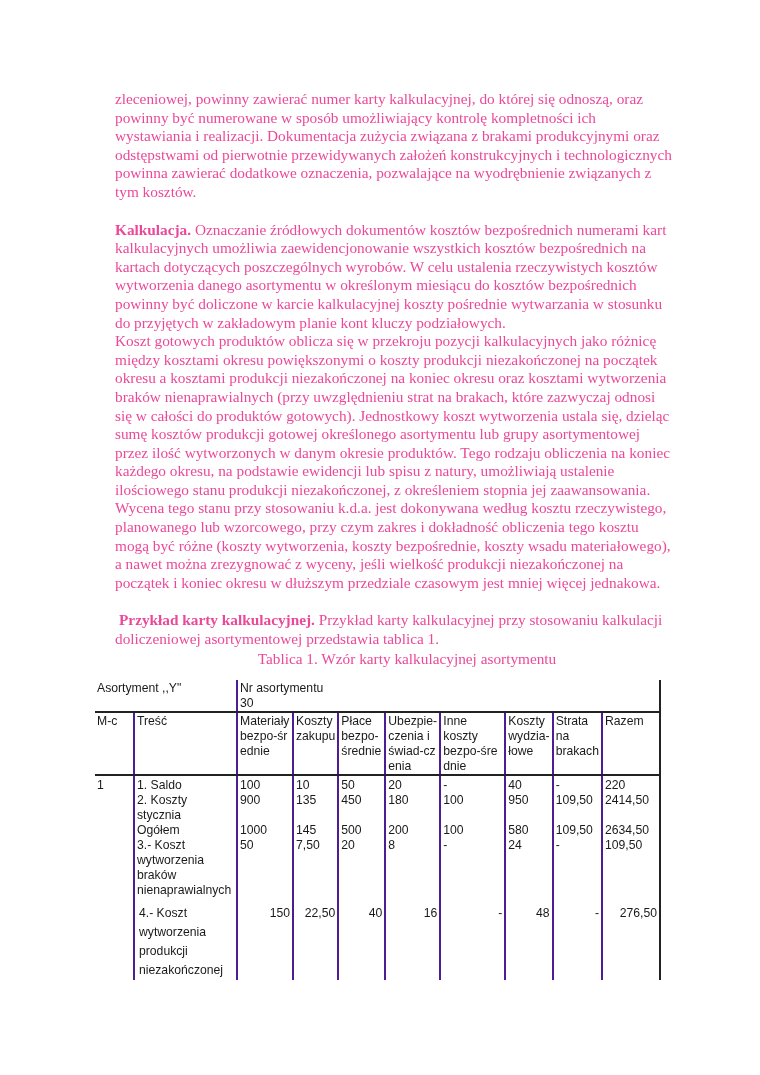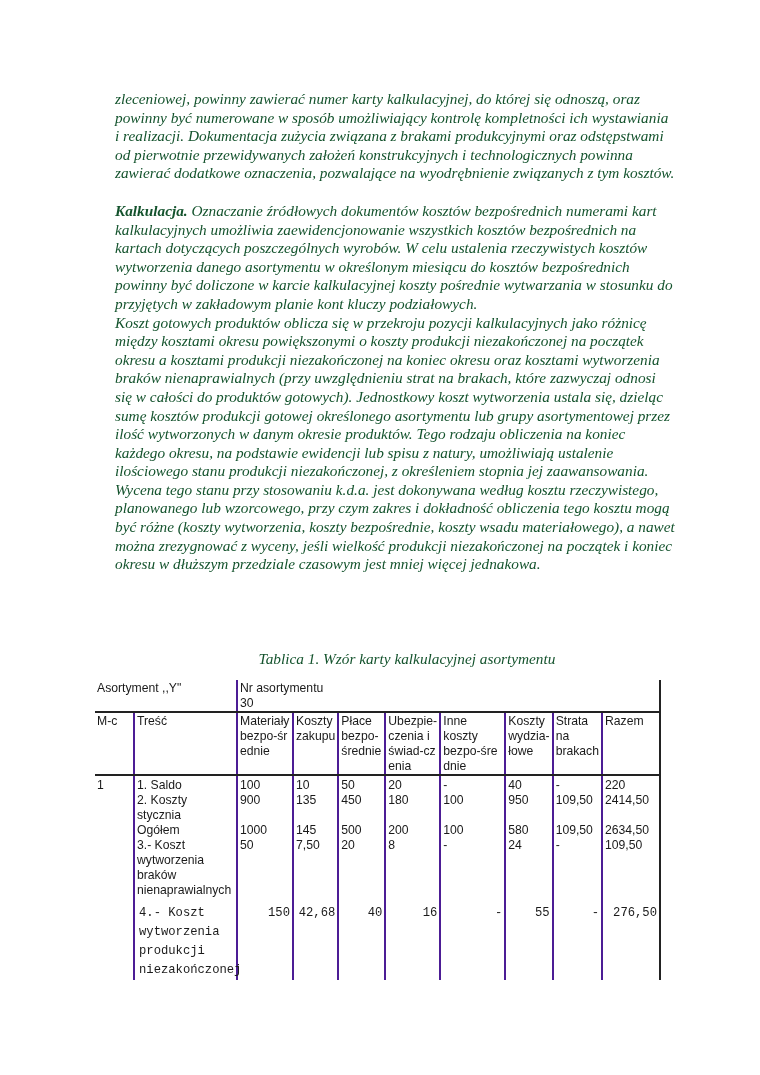--- a/index.html
+++ b/index.html
@@ -1,44 +1,45 @@
 <!DOCTYPE html>
 <html><head>
 <meta charset="utf-8">
 <style>
   html, body { margin:0; padding:0; background:#ffffff; }
   body { width:760px; height:1075px; position:relative; overflow:hidden; }
   .page { position:absolute; left:115px; top:90px; width:560px;
-          font-family:"Liberation Serif", serif; font-size:15.3px; line-height:18.6px; color:#14532d;font-style:italic; }
+          font-family:"Liberation Serif", serif; font-size:15.3px; line-height:18.6px; color:#ec4899; }
   .page p { margin:0; }
   .p1 { }
   .p2 { margin-top:19px !important; }
   .p4 { margin-top:19px !important; text-indent:4px; }
   b { font-weight:bold;text-align:right; }
   .caption { position:absolute; left:12px; width:560px; top:560px; text-align:center; }
   table.card { position:absolute; left:95px; top:680px; border-collapse:collapse;
                font-family:"Liberation Sans", sans-serif; font-size:12.2px; line-height:15px; color:#1a1a1a; }
   table.card td { vertical-align:top; padding:1px 2px 0 2px; border-left:2px solid #4c1d95; }
   table.card td.first { border-left:none; }
   tr.h1 td { height:29px; border-bottom:2px solid #222; }
   tr.h2 td { height:59px; border-bottom:2px solid #222; }
   tr.h1 td.last { border-right:2px solid #222; }
   td.razem { border-right:2px solid #222; }
   tr.dr td { padding-top:2px; padding-bottom:0; }
-  tr.r4 td { text-align:right; line-height:19px; padding-top:6px;font-family:Liberation Mono, monospace; }
+  tr.r4 td { text-align:right; line-height:19px; padding-top:6px; }
   tr.r4 td.tl { text-align:left; padding-left:4px; }
   tr.r4 td.first { text-align:left; }
 </style>
 </head>
 <body>
 
 <div class="page">
   <p class="p1">zleceniowej, powinny zawierać numer karty kalkulacyjnej, do której się odnoszą, oraz powinny być numerowane w sposób umożliwiający kontrolę kompletności ich wystawiania i realizacji. Dokumentacja zużycia związana z brakami produkcyjnymi oraz odstępstwami od pierwotnie przewidywanych założeń konstrukcyjnych i technologicznych powinna zawierać dodatkowe oznaczenia, pozwalające na wyodrębnienie związanych z tym kosztów.</p>
   <p class="p2"><b>Kalkulacja.</b><span> Oznaczanie źródłowych dokumentów kosztów bezpośrednich numerami kart kalkulacyjnych umożliwia zaewidencjonowanie wszystkich kosztów bezpośrednich na kartach dotyczących poszczególnych wyrobów. W celu ustalenia rzeczywistych kosztów wytworzenia danego asortymentu w określonym miesiącu do kosztów bezpośrednich powinny być doliczone w karcie kalkulacyjnej koszty pośrednie wytwarzania w stosunku do przyjętych w zakładowym planie kont kluczy podziałowych.</span></p>
   <p class="p3">Koszt gotowych produktów oblicza się w przekroju pozycji kalkulacyjnych jako różnicę między kosztami okresu powiększonymi o koszty produkcji niezakończonej na początek okresu a kosztami produkcji niezakończonej na koniec okresu oraz kosztami wytworzenia braków nienaprawialnych (przy uwzględnieniu strat na brakach, które zazwyczaj odnosi się w całości do produktów gotowych). Jednostkowy koszt wytworzenia ustala się, dzieląc sumę kosztów produkcji gotowej określonego asortymentu lub grupy asortymentowej przez ilość wytworzonych w danym okresie produktów. Tego rodzaju obliczenia na koniec każdego okresu, na podstawie ewidencji lub spisu z natury, umożliwiają ustalenie ilościowego stanu produkcji niezakończonej, z określeniem stopnia jej zaawansowania. Wycena tego stanu przy stosowaniu k.d.a. jest dokonywana według kosztu rzeczywistego, planowanego lub wzorcowego, przy czym zakres i dokładność obliczenia tego kosztu mogą być różne (koszty wytworzenia, koszty bezpośrednie, koszty wsadu materiałowego), a nawet można zrezygnować z wyceny, jeśli wielkość produkcji niezakończonej na początek i koniec okresu w dłuższym przedziale czasowym jest mniej więcej jednakowa.</p>
+  <p class="p4"><b>Przykład karty kalkulacyjnej.</b><span> Przykład karty kalkulacyjnej przy stosowaniu kalkulacji doliczeniowej asortymentowej przedstawia tablica 1.</span></p>
   <div class="caption">Tablica 1. Wzór karty kalkulacyjnej asortymentu</div>
 </div>
 
 <table class="card">
   <colgroup>
     <col style="width:39px">
       <col style="width:103px">
       <col style="width:56px">
       <col style="width:45px">
       <col style="width:47px">
@@ -121,22 +122,22 @@
           <div>2634,50</div>
           <div>109,50</div>
         </td>
   </tr>
   <tr class="dr r4">
     <td class="first"></td>
     <td class="tl">
           <div style="width:92px">4.- Koszt wytworzenia produkcji niezakończonej</div>
         </td>
     <td>150</td>
-    <td>42,68</td>
+    <td>22,50</td>
     <td>40</td>
     <td>16</td>
     <td>-</td>
-    <td>55</td>
+    <td>48</td>
     <td>-</td>
     <td class="razem">276,50</td>
   </tr>
 </tbody>
   </table>
 
 </body></html>

